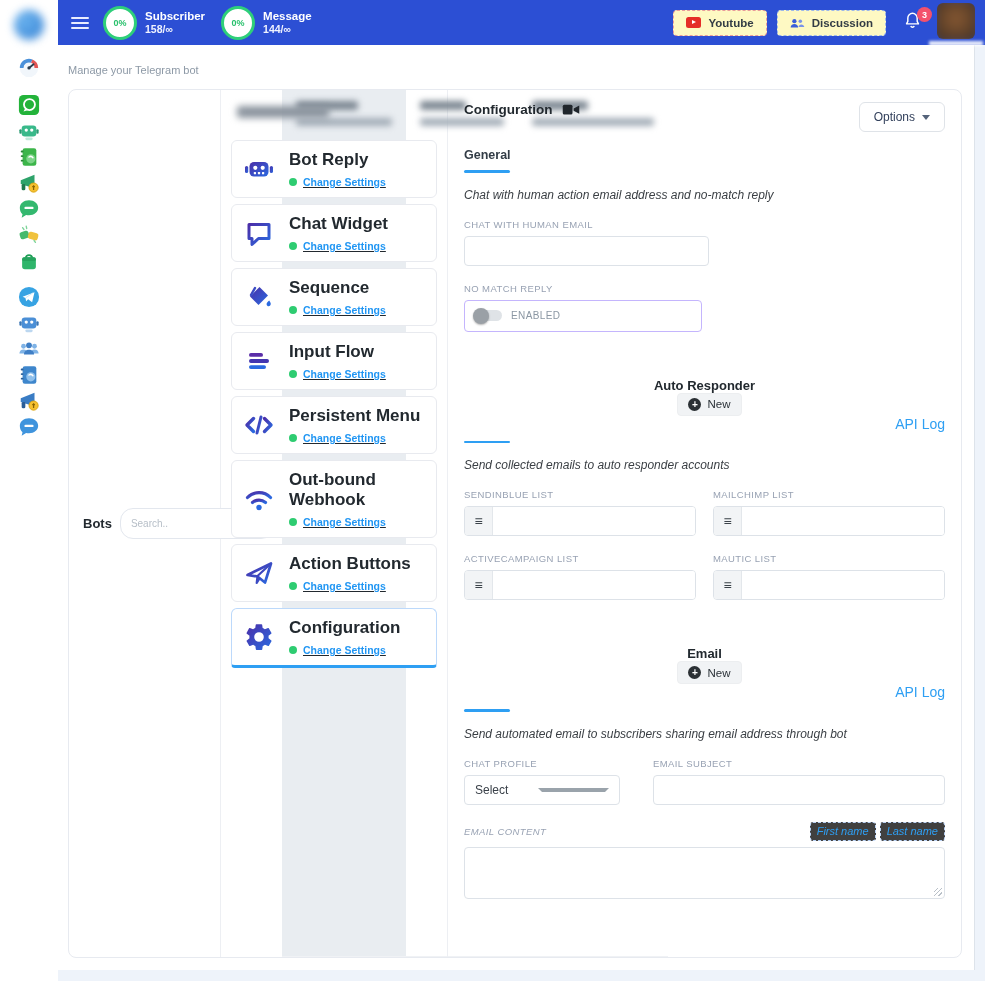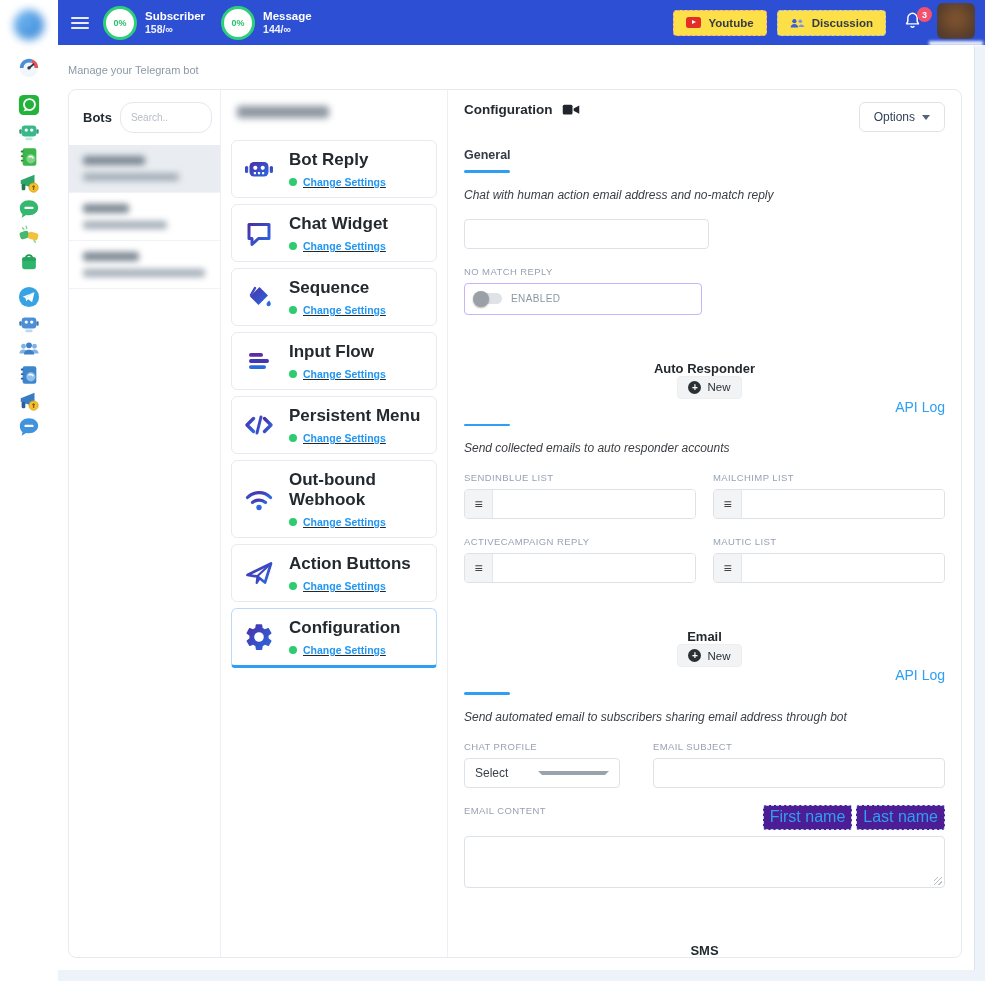--- a/index.html
+++ b/index.html
@@ -25,21 +25,21 @@
   .hamburger { width:18px; display:flex; flex-direction:column; gap:3px; cursor:pointer; margin-right:14px; }
   .hamburger span { height:2px; background:#e9edff; border-radius:1px; }
   .stat { display:flex; align-items:center; margin-right:16px; }
   .stat-ring { width:34px; height:34px; border-radius:50%; border:3px solid #2ecf7a; background:#fff;
     display:flex; align-items:center; justify-content:center; margin-right:8px; }
   .stat-ring span { font-size:9px; font-weight:bold; color:#27c06b; }
   .stat-text { display:flex; flex-direction:column; line-height:1.25; }
   .stat-label { color:#fff; font-size:11.5px; font-weight:bold; }
   .stat-value { color:#f0f3ff; font-size:10.5px; font-weight:bold; }
   .nav-right { margin-left:auto; display:flex; align-items:center; gap:10px; }
-  .nav-btn { background:#fde047; border-radius:4px; padding:6px 12px; font-size:11.5px; font-weight:bold; color:#333c45;
+  .nav-btn { background:#fef9c3; border-radius:4px; padding:6px 12px; font-size:11.5px; font-weight:bold; color:#333c45;
     display:flex; align-items:center; gap:7px; cursor:pointer; }
   .nav-btn.yt { border:1px dashed #e89a9a; }
   .nav-btn.disc { border:1px dashed #9db7ea; }
   .yt-icon { width:15px; height:11px; background:#e52d27; border-radius:2.5px; position:relative; }
   .yt-icon::after { content:""; position:absolute; left:5.5px; top:2.8px; border-left:4.5px solid #fff;
     border-top:2.8px solid transparent; border-bottom:2.8px solid transparent; }
   .bell-wrap { position:relative; margin:0 6px 0 8px; cursor:pointer; }
   .bell-badge { position:absolute; top:-4px; right:-11px; width:15px; height:15px; border-radius:50%;
     background:#f4516c; color:#fff; font-size:9px; font-weight:bold; display:flex; align-items:center; justify-content:center; }
   .avatar-wrap { width:38px; height:40px; position:relative; cursor:pointer; }
@@ -52,21 +52,21 @@
   
   .content { background:#fff; flex:1; margin-right:10px; margin-bottom:11px; border-right:1px solid #dde3ea;
     padding:12px 12px 0 10px; overflow:hidden; display:flex; flex-direction:column; }
   .page-title { font-size:17px; font-weight:bold; color:#1c2227; letter-spacing:.2px; }
   .page-subtitle { font-size:11px; color:#8d99a6; margin:7px 0 13px; }
 
   
   .card { flex:1; border:1px solid #e7eaf0; border-radius:8px; display:flex; overflow:hidden; background:#fff; margin-bottom:12px; }
 
   
-  .bots-col { width:152px; border-right:1px solid #edeff3; flex-shrink:0; display:flex; flex-direction:column; }
+  .bots-col { width:152px; border-right:1px solid #edeff3; flex-shrink:0; display:flex; flex-direction:row; }
   .bots-head { display:flex; align-items:center; gap:8px; padding:12px 8px 12px 14px; }
   .bots-title { font-size:13px; font-weight:bold; color:#22292f; }
   .bots-search { flex:1; min-width:0; height:31px; border:1px solid #e3e7ee; border-radius:13px; padding:12px 10px;
     font-size:10px; color:#566; outline:none; font-family:"Liberation Sans",sans-serif; }
   .bots-search::placeholder { color:#b6bec7; }
   .bot-item { padding:11px 14px; border-bottom:1px solid #f0f2f5; cursor:pointer; }
   .bot-item.selected { background:#e9edf1; }
   .blur-line { background:#7b8691; border-radius:3px; filter:blur(3px); height:9px; }
   .blur-line.sub { background:#a3adb7; height:8px; margin-top:8px; }
 
@@ -123,23 +123,23 @@
   .iaddon { width:28px; background:#f2f4f6; border-right:1px solid #e3e7eb; display:flex; align-items:center;
     justify-content:center; font-size:14px; color:#3c434a; }
   .iflex { flex:1; background:#fff; }
 
   .grid-email { display:grid; grid-template-columns:172px 1fr; column-gap:17px; }
   .select-box { width:156px; height:30px; border:1px solid #dde2e8; border-radius:4px; display:flex; align-items:center;
     padding:0 10px; cursor:pointer; }
   .select-box span { font-size:12px; color:#3a4149; flex:1; }
   .sel-caret { width:0; height:0; border-left:4px solid transparent; border-right:4px solid transparent; border-top:4px solid #9aa3ab; }
 
-  .label-row { display:flex; align-items:flex-start; margin-bottom:6px; }
+  .label-row { display:flex; align-items:center; margin-bottom:6px;font-style:italic; }
   .chips { margin-left:auto; display:flex; gap:4px; }
-  .chip { border:1px dashed #bcd4f6; border-radius:3px; padding:2.5px 6px; font-size:16px; color:#2e9ff3; cursor:pointer; background:#4c1d95; }
+  .chip { border:1px dashed #bcd4f6; border-radius:3px; padding:2.5px 6px; font-size:11px; color:#2e9ff3; cursor:pointer; background:#404040; }
   .textarea { border:1px solid #dde2e8; border-radius:4px; background:#fff; position:relative; }
   .resize-corner { position:absolute; right:2px; bottom:2px; width:8px; height:8px;
     background:repeating-linear-gradient(-45deg, transparent 0 2px, #b9c0c8 2px 3px); }
 </style>
 </head>
 <body>
 
 <svg width="0" height="0" style="position:absolute">
   <defs>
     <linearGradient id="ig" x1="0" y1="0" x2="1" y2="1">
@@ -512,20 +512,21 @@
           </div>
 
           
           <div class="tab">
             <div class="tab-label">General</div>
             <div class="tab-underline"></div>
           </div>
           <div class="section-desc">Chat with human action email address and no-match reply</div>
 
           <div class="fgroup">
+            <div class="field-label">CHAT WITH HUMAN EMAIL</div>
             <div class="text-input"></div>
           </div>
           <div class="fgroup">
             <div class="field-label">NO MATCH REPLY</div>
             <div class="nomatch-box">
               <span class="switch"></span>
               <span class="toggle-label">ENABLED</span>
             </div>
           </div>
 
@@ -551,21 +552,21 @@
                   </div>
               </div>
               <div class="fgroup">
                 <div class="field-label">MAILCHIMP LIST</div>
                 <div class="igroup">
                     <span class="iaddon">≡</span>
                     <span class="iflex"></span>
                   </div>
               </div>
               <div class="fgroup">
-                <div class="field-label">ACTIVECAMPAIGN REPLY</div>
+                <div class="field-label">ACTIVECAMPAIGN LIST</div>
                 <div class="igroup">
                     <span class="iaddon">≡</span>
                     <span class="iflex"></span>
                   </div>
               </div>
               <div class="fgroup">
                 <div class="field-label">MAUTIC LIST</div>
                 <div class="igroup">
                     <span class="iaddon">≡</span>
                     <span class="iflex"></span>

